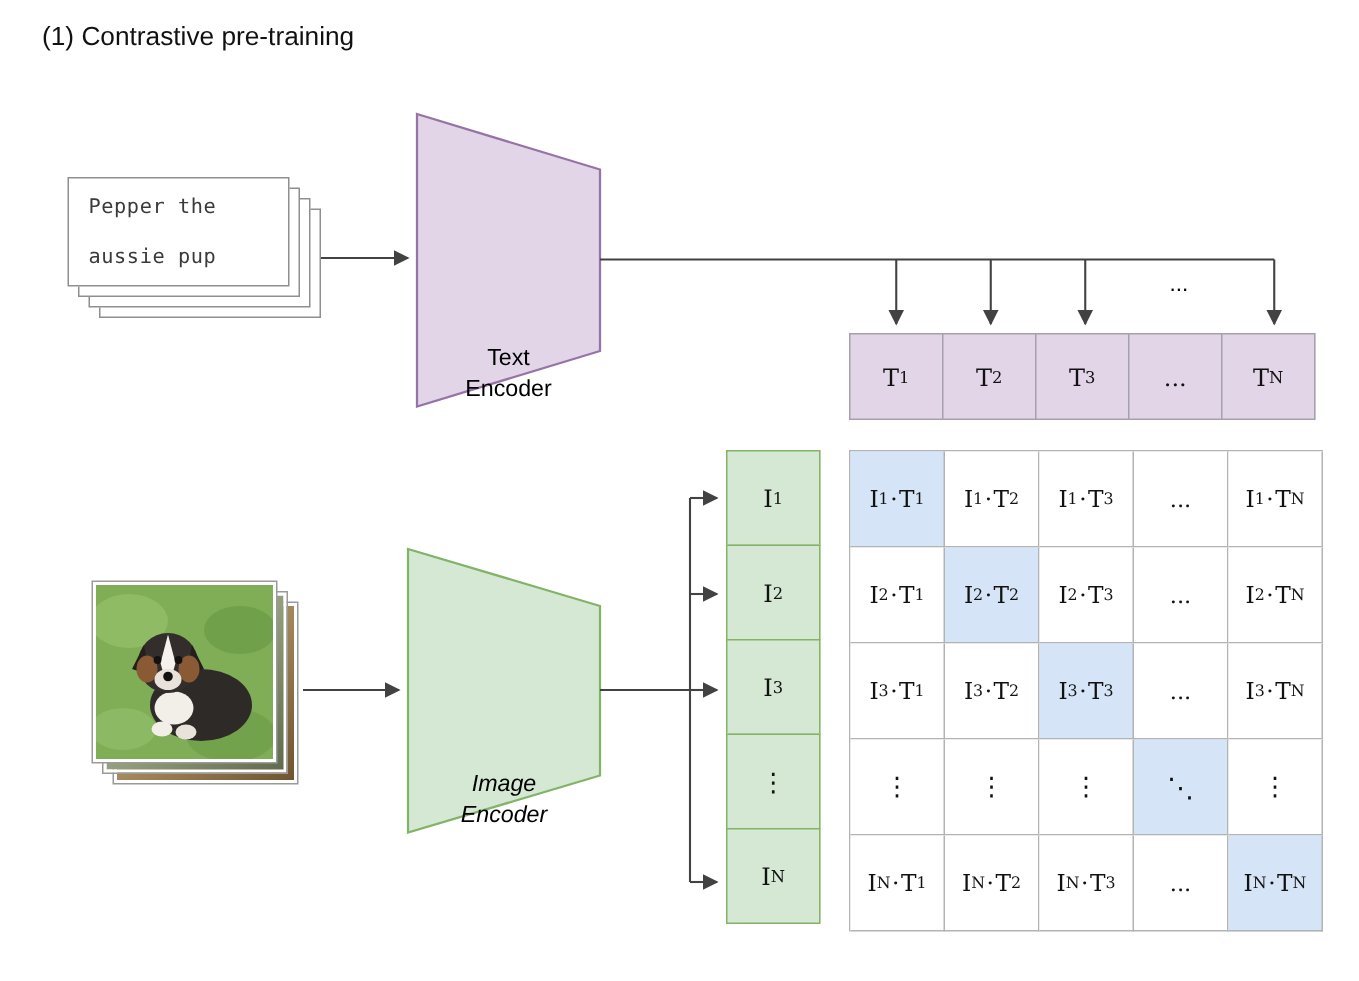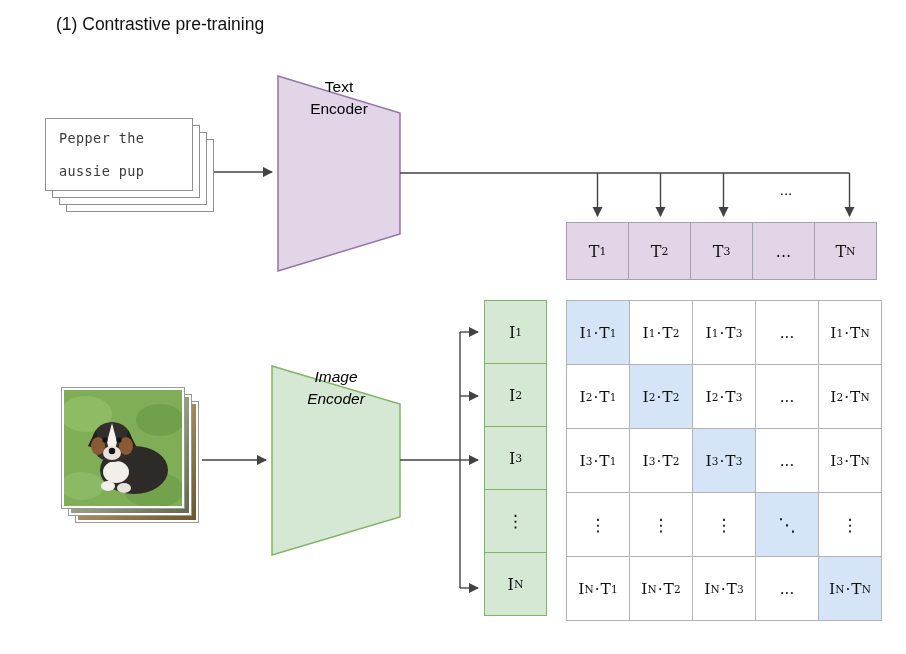--- a/index.html
+++ b/index.html
@@ -2,29 +2,29 @@
 <html><head>
 <meta charset="utf-8">
 <style>
   html,body{margin:0;padding:0;background:#ffffff;}
   #canvas{
     position:relative;width:906px;height:654px;background:#ffffff;
     font-family:"Liberation Sans",sans-serif;overflow:hidden;color:#111;
   }
   .abs{position:absolute;}
 
-  #title{left:28px;top:14px;font-size:17.5px;color:#111;margin-left:28px;}
+  #title{left:28px;top:14px;font-size:17.5px;color:#111;}
 
   
   .card{position:absolute;width:148px;height:73px;background:#fff;border:1px solid #8f8f8f;box-sizing:border-box;}
   .card-front{display:flex;flex-direction:column;justify-content:center;padding-left:13px;gap:17px;}
   .card-line{font-family:"DejaVu Sans Mono",monospace;font-size:13.5px;color:#3a3a3a;letter-spacing:.4px;white-space:pre;}
 
   
-  .enc-label{display:flex;flex-direction:column;align-items:center;justify-content:flex-start;
+  .enc-label{display:flex;flex-direction:column;align-items:center;justify-content:flex-end;
     font-size:15.5px;line-height:1.4;color:#000;}
   #text-enc-label{left:278px;top:76px;width:122px;height:195px;}
   #img-enc-label{left:272px;top:366px;width:128px;height:189px;font-style:italic;}
 
   
   #top-ellipsis{left:767px;top:179px;width:38px;height:20px;display:flex;align-items:center;justify-content:center;
     font-size:15px;color:#000;}
 
   
   .t-row{left:566px;top:222px;display:flex;}

